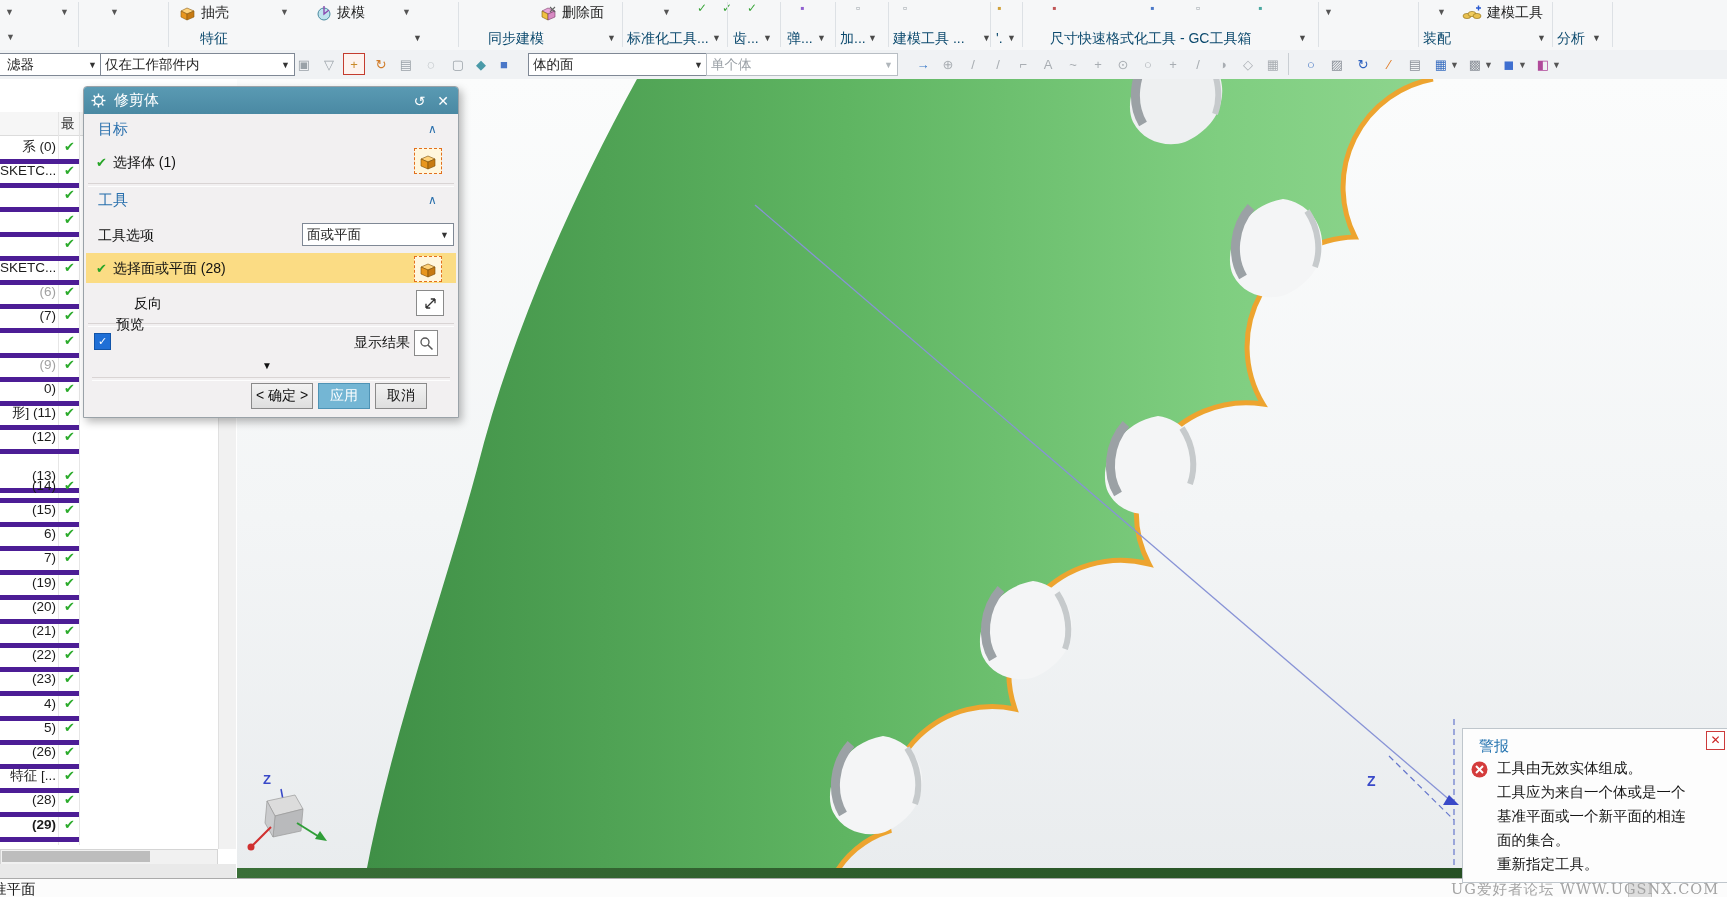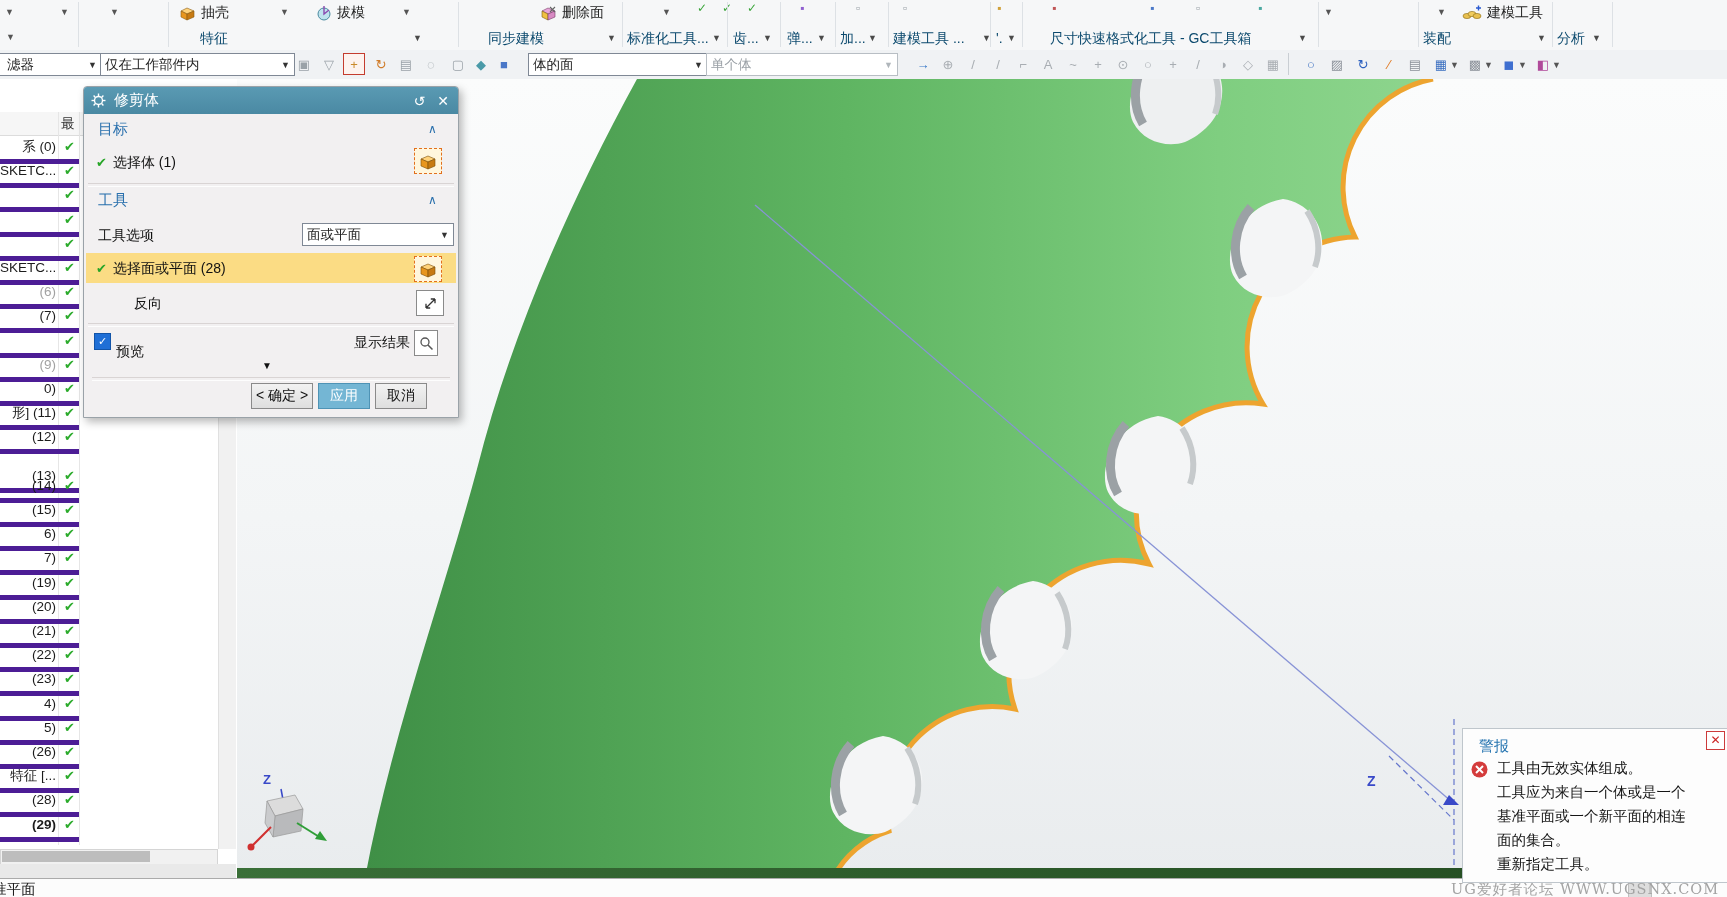--- a/index.html
+++ b/index.html
@@ -533,21 +533,21 @@
     <div class="dlg-row-txt" style="left:14px;top:208px;margin-left:36px;">反向</div>
     <div class="ico-btn" style="left:332px;top:203px;">
       <svg width="15" height="15">
           <path d="M3 12 L12 3 M12 3 l-4.2 0 M12 3 l0 4.2 M3 12 l4.2 0 M3 12 l0 -4.2" fill="none" stroke="#333" stroke-width="1.3"></path>
         </svg>
     </div>
 
     <div class="dlg-sep" style="top:236px;"></div>
 
     <div id="dlg-preview-cb">✓</div>
-    <div class="dlg-row-txt" style="left:32px;top:256px;">预览</div>
+    <div class="dlg-row-txt" style="left:32px;top:229px;">预览</div>
     <div class="dlg-row-txt" style="left:270px;top:247px;">显示结果</div>
     <div class="ico-btn" style="left:330px;top:243px;width:22px;">
       <svg width="15" height="15">
           <circle cx="6" cy="6" r="4" fill="none" stroke="#555" stroke-width="1.3"></circle>
           <line x1="9" y1="9" x2="13.5" y2="13.5" stroke="#555" stroke-width="1.5"></line>
         </svg>
     </div>
 
     <div class="abs" style="left:178px;top:273px;font-size:10px;color:#111;cursor:pointer;">▼</div>
     <div class="dlg-sep" style="top:290px;left:8px;width:358px;"></div>

